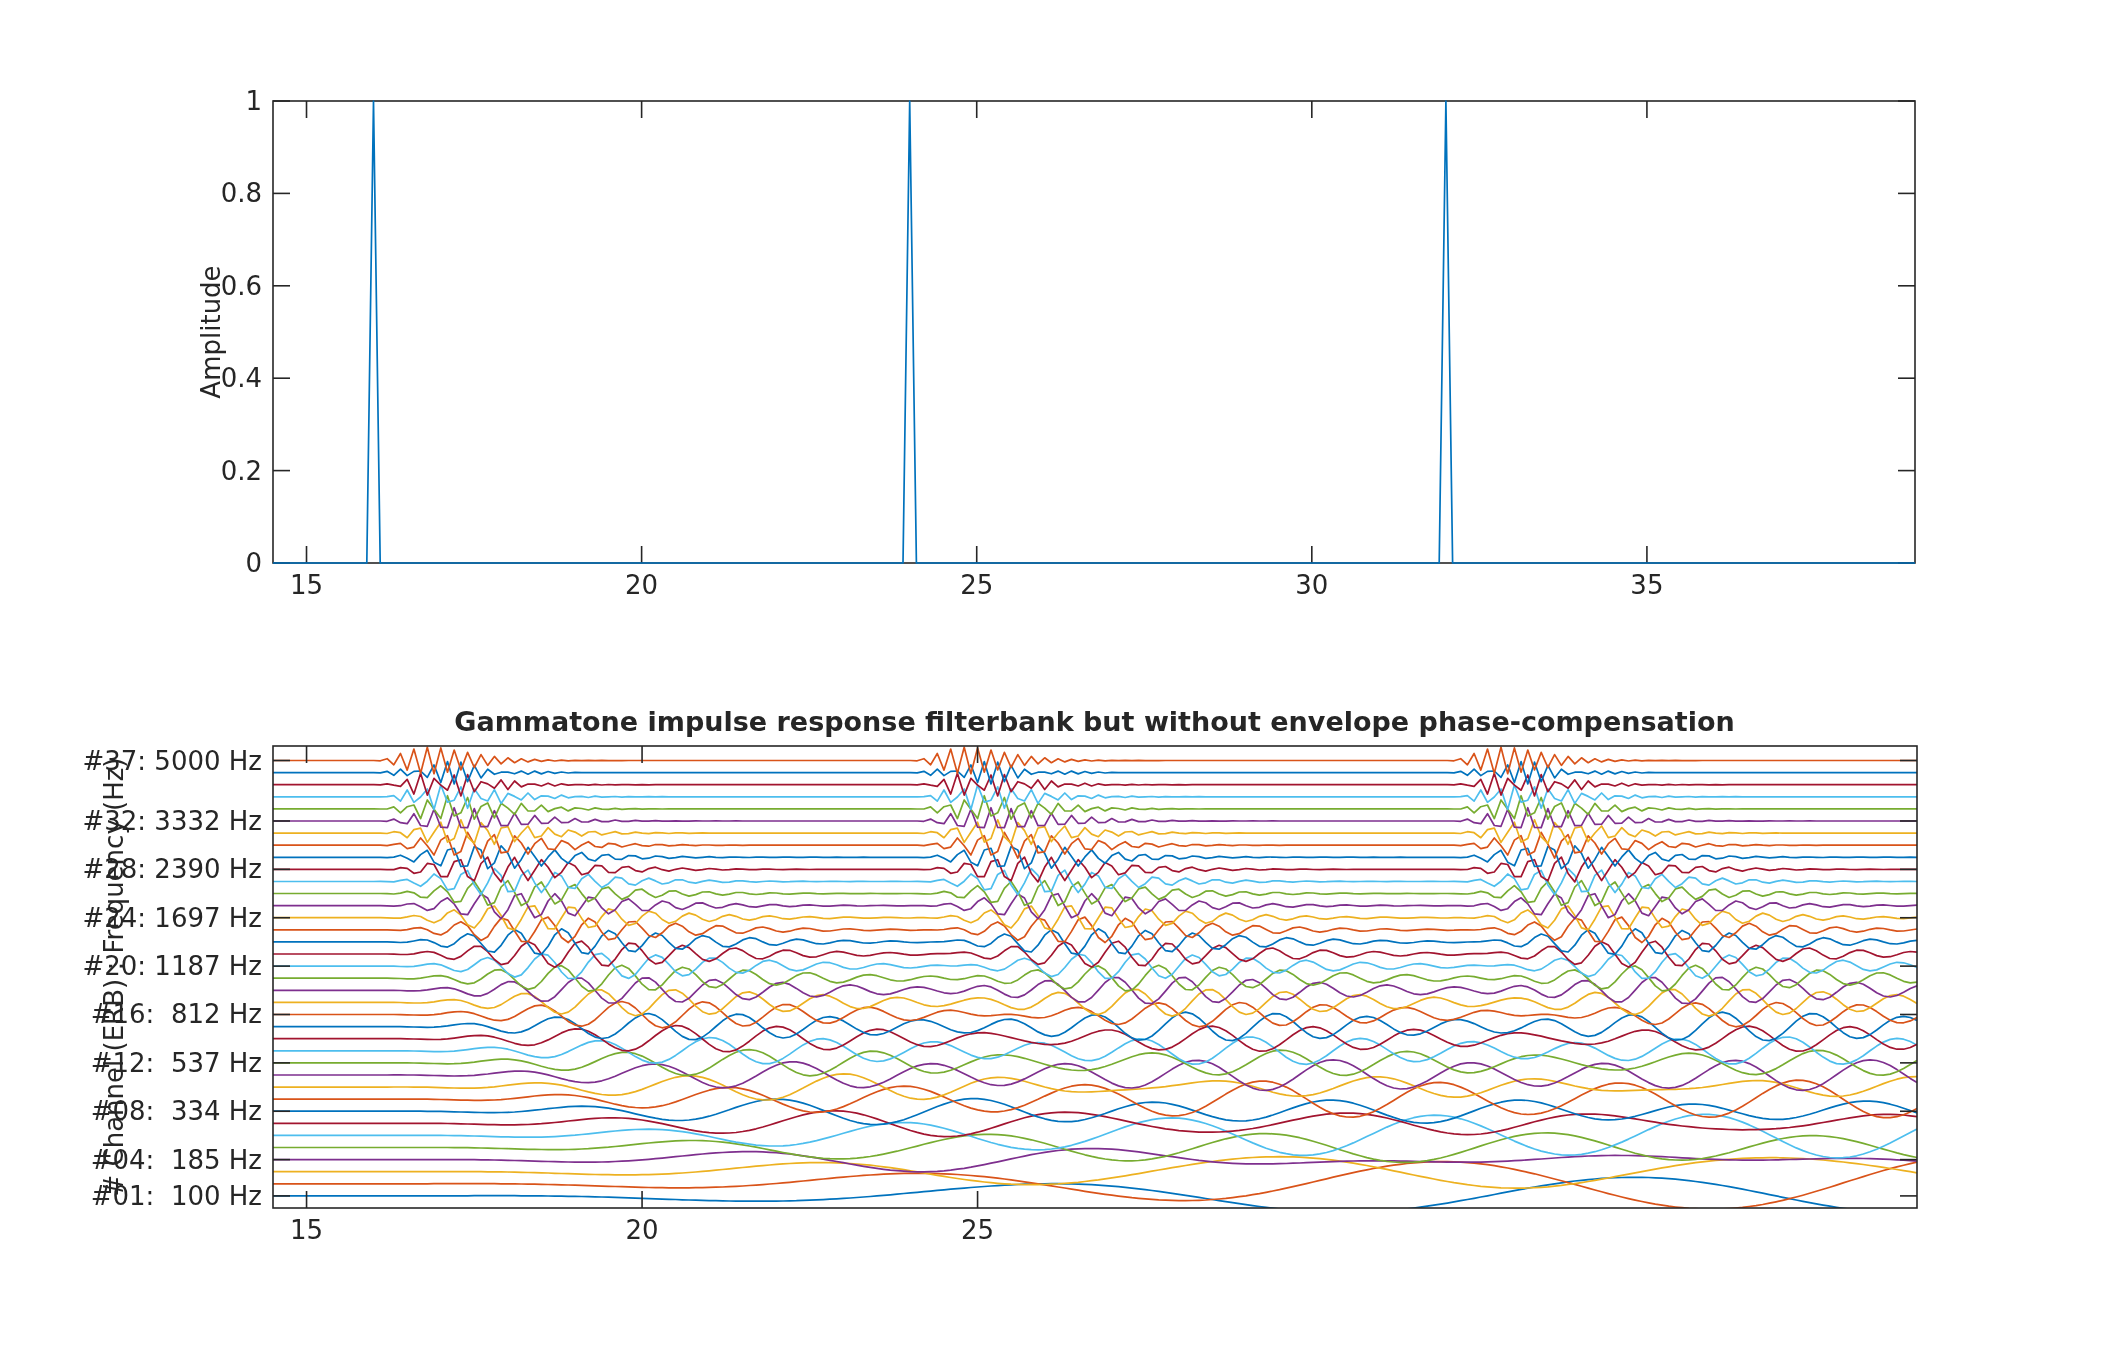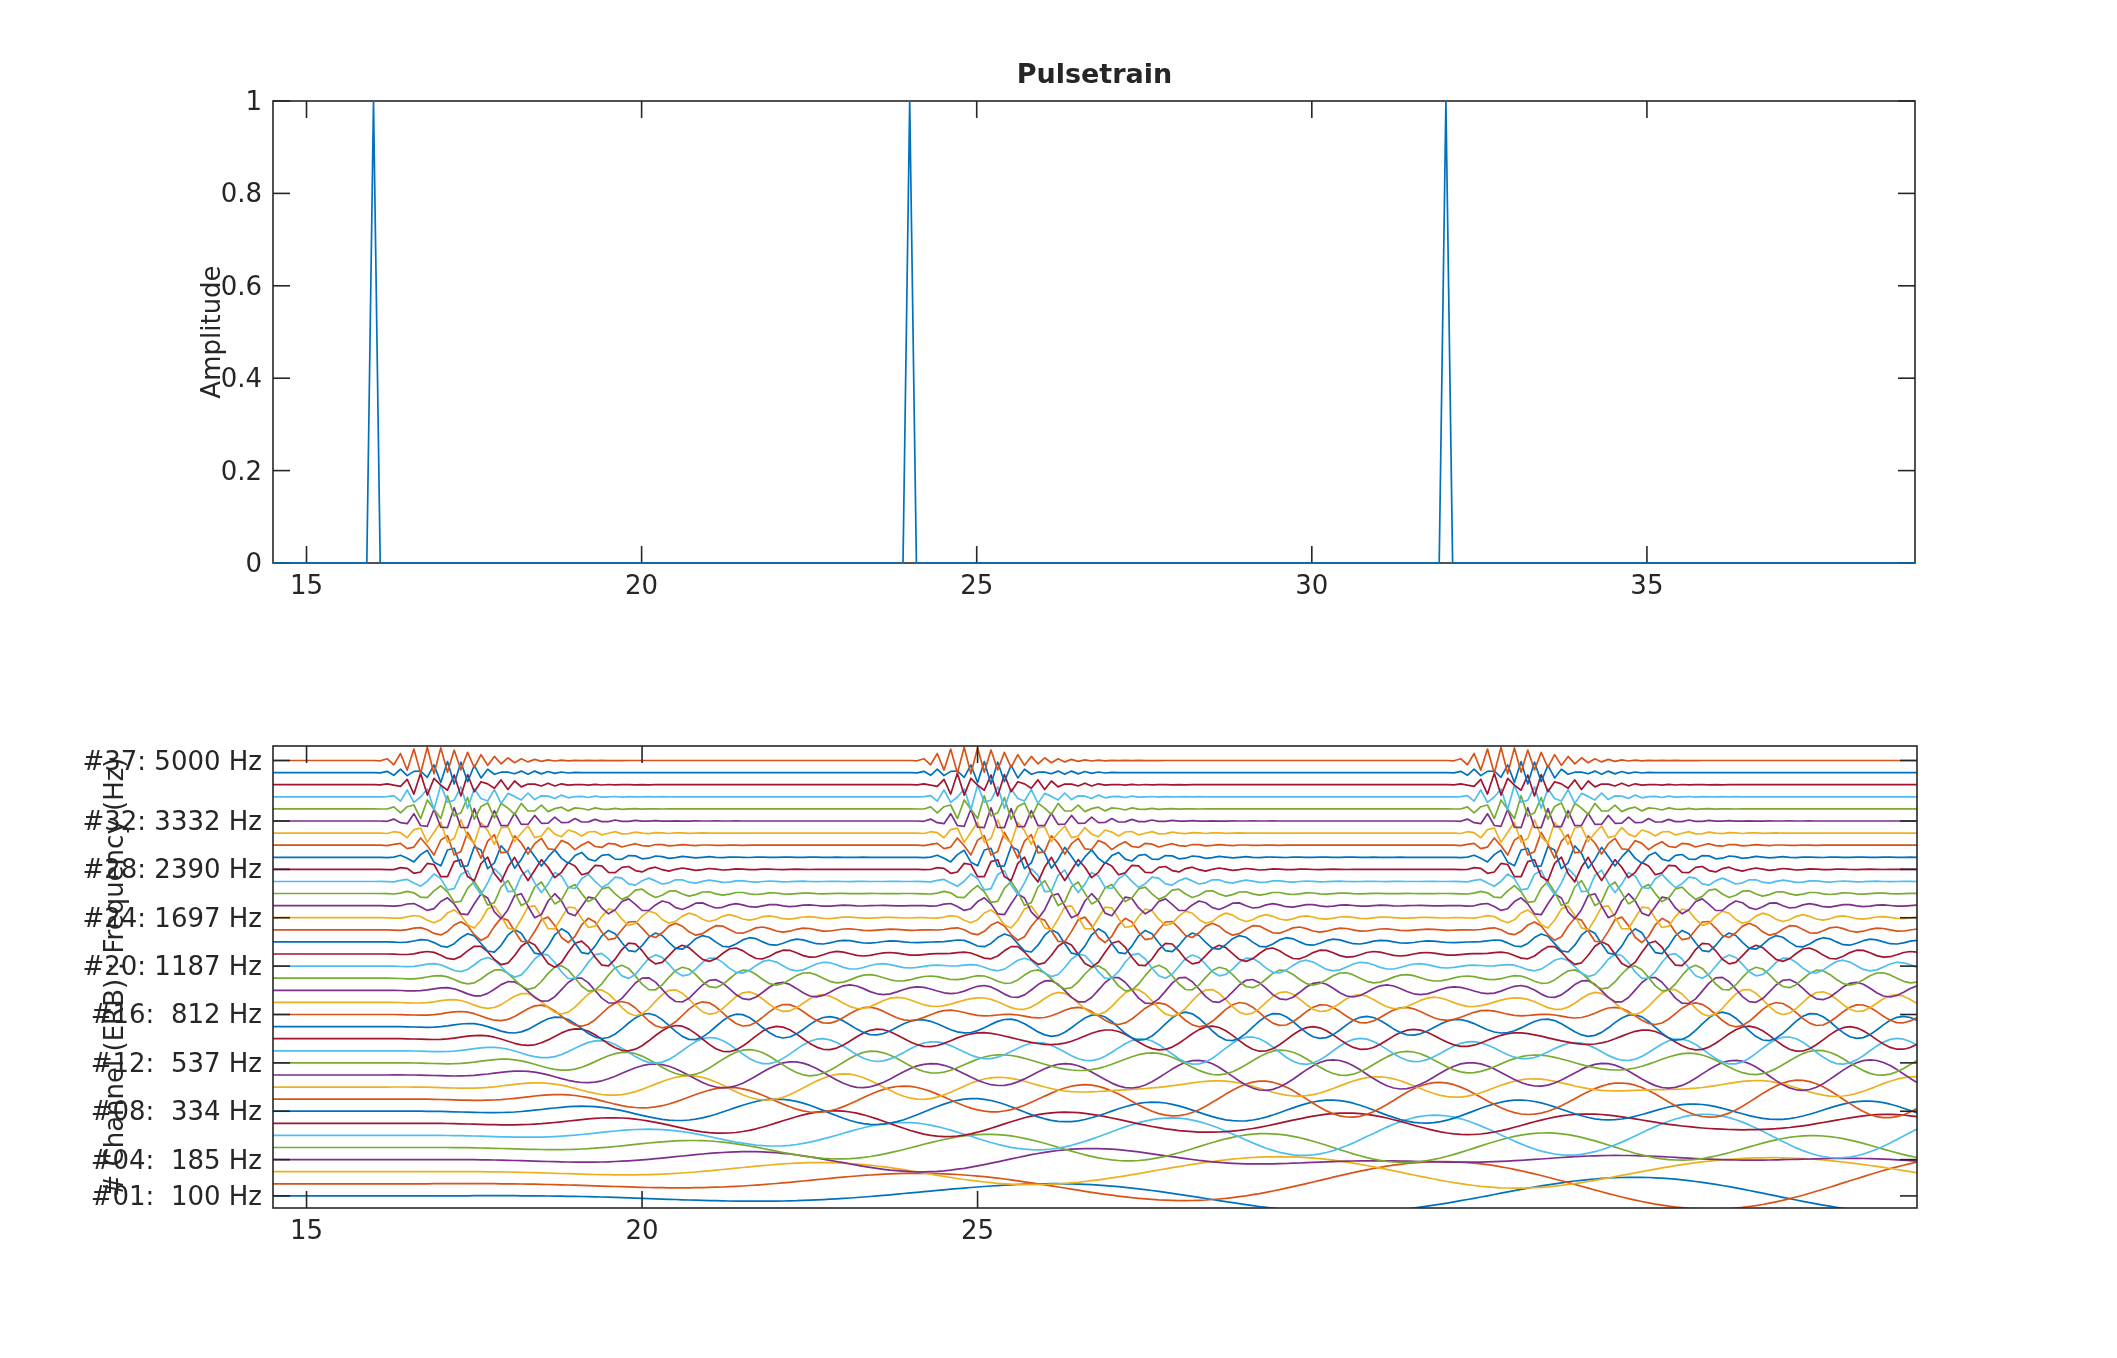--- a/index.html
+++ b/index.html
@@ -12,22 +12,22 @@
   #title-bottom{top:706px;}
   .ylab{position:absolute;font-size:26px;color:#262626;white-space:nowrap;
         transform:translate(-50%,-50%) rotate(-90deg);}
   #ylab-top{left:211px;top:332px;}
   #ylab-bottom{left:114px;top:977px;}
 </style>
 </head>
 <body>
 
 <div class="canvas">
-  <div id="title-top" class="chart-title">Pulsetrain</div>
   <div id="ylab-top" class="ylab">Amplitude</div>
+  <div id="title-bottom" class="chart-title">Gammatone impulse response filterbank but without envelope phase-compensation</div>
   <div id="ylab-bottom" class="ylab"># Channel (ERB) : Frequency (Hz)</div>
   <svg id="svg-top">
       <rect x="273" y="101" width="1642" height="462" fill="none" stroke="#262626" stroke-width="1.6"></rect>
       <line x1="306.51020408163265" y1="563" x2="306.51020408163265" y2="546" stroke="#262626" stroke-width="1.6"></line>
       <line x1="306.51020408163265" y1="101" x2="306.51020408163265" y2="118" stroke="#262626" stroke-width="1.6"></line>
       <text x="306.51020408163265" y="585" fill="#262626" font-size="26" font-family="&quot;DejaVu Sans&quot;,&quot;Liberation Sans&quot;,sans-serif" text-anchor="middle" dominant-baseline="central" xml:space="preserve" style="white-space: pre;">15</text>
       <line x1="641.6122448979592" y1="563" x2="641.6122448979592" y2="546" stroke="#262626" stroke-width="1.6"></line>
       <line x1="641.6122448979592" y1="101" x2="641.6122448979592" y2="118" stroke="#262626" stroke-width="1.6"></line>
       <text x="641.6122448979592" y="585" fill="#262626" font-size="26" font-family="&quot;DejaVu Sans&quot;,&quot;Liberation Sans&quot;,sans-serif" text-anchor="middle" dominant-baseline="central" xml:space="preserve" style="white-space: pre;">20</text>
       <line x1="976.7142857142857" y1="563" x2="976.7142857142857" y2="546" stroke="#262626" stroke-width="1.6"></line>

